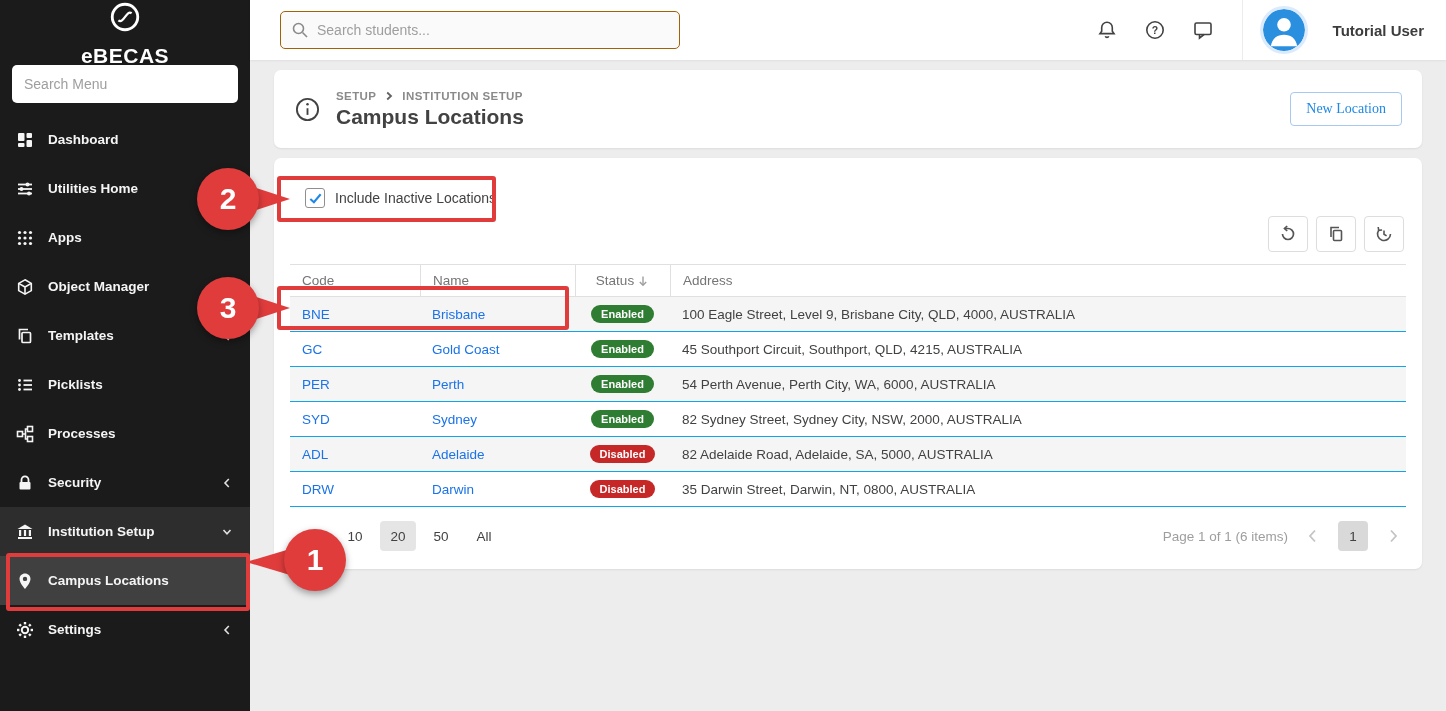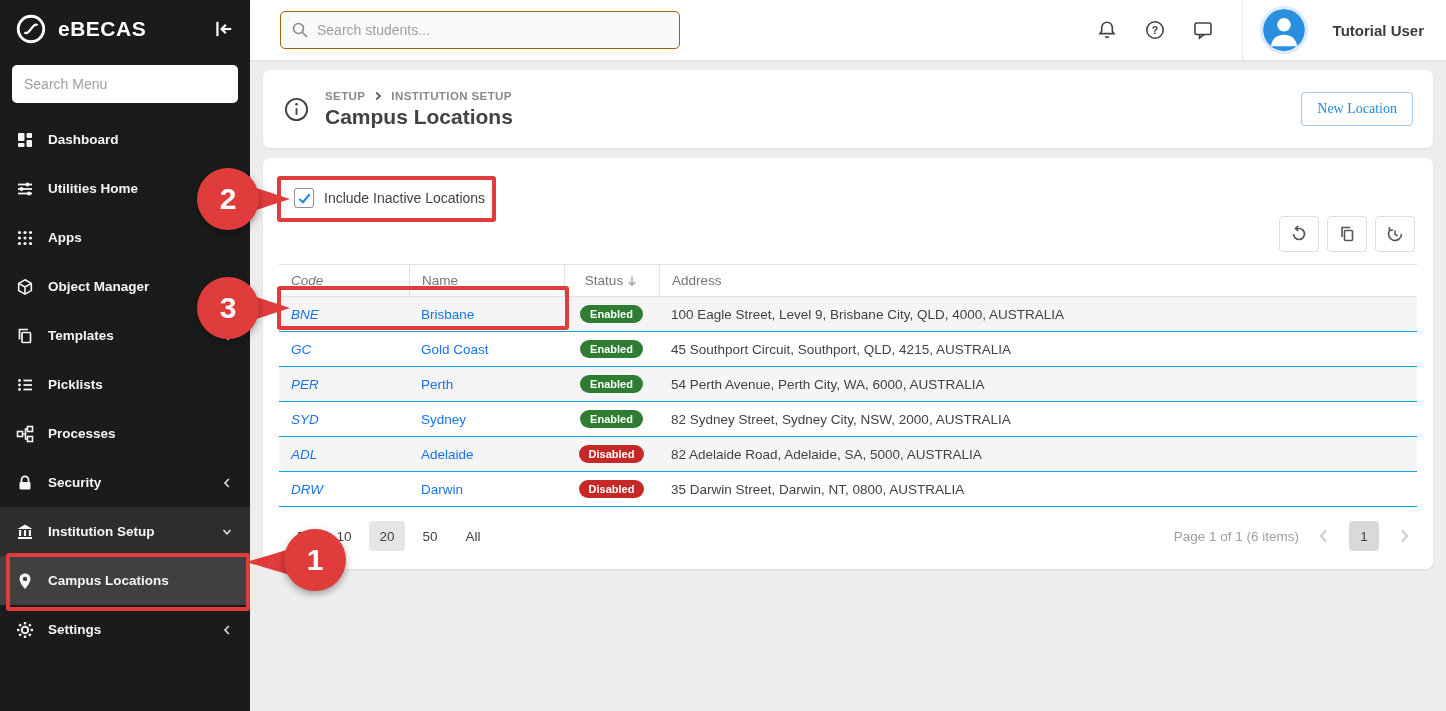--- a/index.html
+++ b/index.html
@@ -6,21 +6,21 @@
   html,body { width:1446px; height:711px; overflow:hidden; }
   body { font-family:"Liberation Sans", sans-serif; background:#ededed; color:#424242; }
   :root{
     --annotation-red:#e03c3c; --enabled-badge:#2e7d32; --disabled-badge:#c62828;
     --link-blue:#1a73e8; --accent-blue:#1e88e5;
   }
   .app { width:1446px; height:711px; position:relative; display:flex; }
 
   
   .sidebar { width:250px; flex-shrink:0; background:#1b1b1b; color:#fff; display:flex; flex-direction:column; }
-  .sidebar-header { height:57px; display:flex; align-items:center; padding:0 14px; gap:10px; }
+  .sidebar-header { height:57px; display:flex; align-items:center; padding:0 14px; gap:10px;flex-direction:column; }
   .logo-icon { width:34px; height:34px; display:flex; }
   .logo-text { font-size:21px; font-weight:bold; letter-spacing:.5px; }
   .collapse-btn { margin-left:auto; width:24px; height:24px; color:#fff; cursor:pointer; display:flex; }
   .menu-search { padding:8px 12px 12px; }
   .menu-search input { width:100%; height:38px; border:none; border-radius:5px; padding:0 12px; font-size:14px;
     font-family:"Liberation Sans", sans-serif; color:#424242; background:#fff; outline:none; }
   .menu-search input::placeholder { color:#9e9e9e; }
   .nav { flex:1; }
   .nav-item { height:49px; display:flex; align-items:center; gap:14px; padding:0 16px; font-size:13.5px;
     font-weight:bold; color:#f5f5f5; cursor:pointer; }
@@ -40,21 +40,21 @@
   .student-search input::placeholder { color:#9e9e9e; }
   .topbar-right { margin-left:auto; display:flex; align-items:center; height:100%; }
   .top-icons { display:flex; align-items:center; gap:26px; color:#424242; padding-right:28px; }
   .top-icon { width:22px; height:22px; display:flex; cursor:pointer; }
   .topbar-sep { width:1px; height:60px; background:#ececec; }
   .user-area { display:flex; align-items:center; gap:28px; padding:0 22px 0 20px; }
   .avatar { width:42px; height:42px; border-radius:50%; box-shadow:0 0 0 3px #dbeafc; display:flex; overflow:hidden; }
   .user-name { font-size:15px; font-weight:bold; color:#3c3c3c; }
 
   
-  .page { flex:1; padding:10px 13px; background:#ededed; }
+  .page { flex:1; padding:10px 24px; background:#ededed; }
   .header-card { background:#fff; border-radius:7px; box-shadow:0 1px 2px rgba(0,0,0,.08);
     height:78px; display:flex; align-items:center; padding:0 20px; }
   .info-icon { width:27px; height:27px; color:#424242; margin-right:15px; display:flex; }
   .breadcrumb { display:flex; align-items:center; gap:7px; font-size:11.5px; font-weight:bold;
     color:#8a8a8a; letter-spacing:.4px; }
   .crumb-sep { width:12px; height:12px; display:flex; color:#616161; }
   .page-title { font-size:21px; font-weight:bold; color:#424242; margin-top:3px; }
   .new-location-btn { margin-left:auto; background:#fff; border:1px solid #a8c9ef; color:var(--accent-blue);
     font-size:14px; font-family:Liberation Serif, serif; padding:8px 15px; border-radius:4px; cursor:pointer; }
 
@@ -68,21 +68,21 @@
   .tool-btn { width:40px; height:36px; border:1px solid #ddd; border-radius:4px; background:#fff;
     display:flex; align-items:center; justify-content:center; color:#555; cursor:pointer; }
   .tool-btn .ticon { width:18px; height:18px; display:flex; }
 
   
   .grid { width:100%; }
   .thead { display:flex; align-items:center; height:33px; border-top:1px solid #e0e0e0;
     border-bottom:1px solid #e0e0e0; color:#757575; font-size:13.5px; }
   .th { padding:0 12px; display:flex; align-items:center; height:100%; }
   .th + .th { border-left:1px solid #e0e0e0; }
-  .col-code { width:130px;font-style:italic; }
+  .col-code { width:130px; }
   .col-name { width:155px; }
   .col-status { width:95px; justify-content:center; gap:2px; }
   .col-address { flex:1; }
   .sort-icon { width:14px; height:14px; display:flex; color:#9e9e9e; }
   .trow { display:flex; align-items:center; height:35px; border-bottom:1px solid #0ea5e9; font-size:13.5px; }
   .trow:nth-child(even) { background:#f5f5f5; }
   .td { padding:0 12px; }
   .td a { color:var(--link-blue); text-decoration:none; cursor:pointer; }
   .td.status-cell { display:flex; justify-content:center; }
   .badge { padding:3px 10px; border-radius:10px; color:#fff; font-size:11px; font-weight:bold; }

